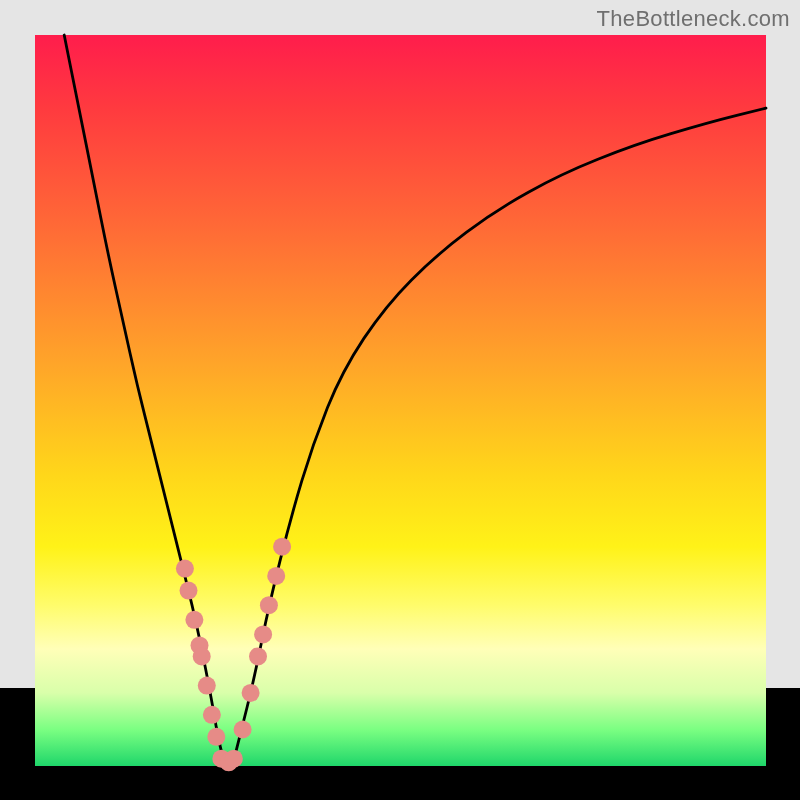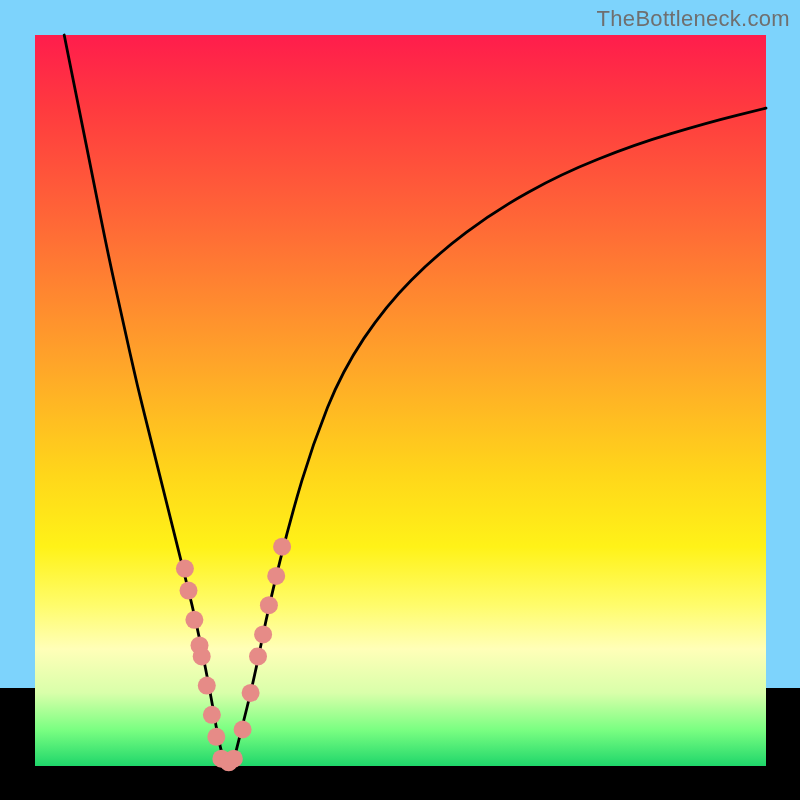--- a/index.html
+++ b/index.html
@@ -10,21 +10,21 @@
     overflow: hidden;
     background: #000;
     font-family: Arial, Helvetica, sans-serif;
   }
   .frame {
     position: absolute;
     top: 0;
     left: 0;
     width: 800px;
     height: 688px;
-    background: #7dd3fc;
+    background: #e5e5e5;
   }
   .plot-area {
     position: absolute;
     top: 35px;
     left: 35px;
     width: 731px;
     height: 731px;
     
     background: linear-gradient(
       to bottom,

